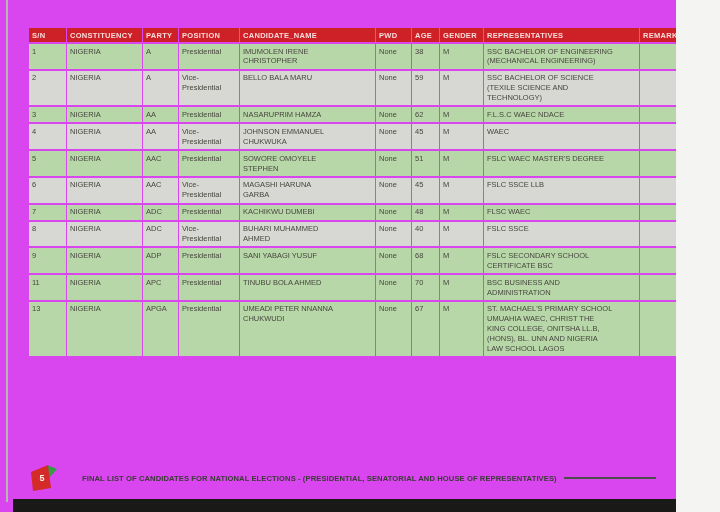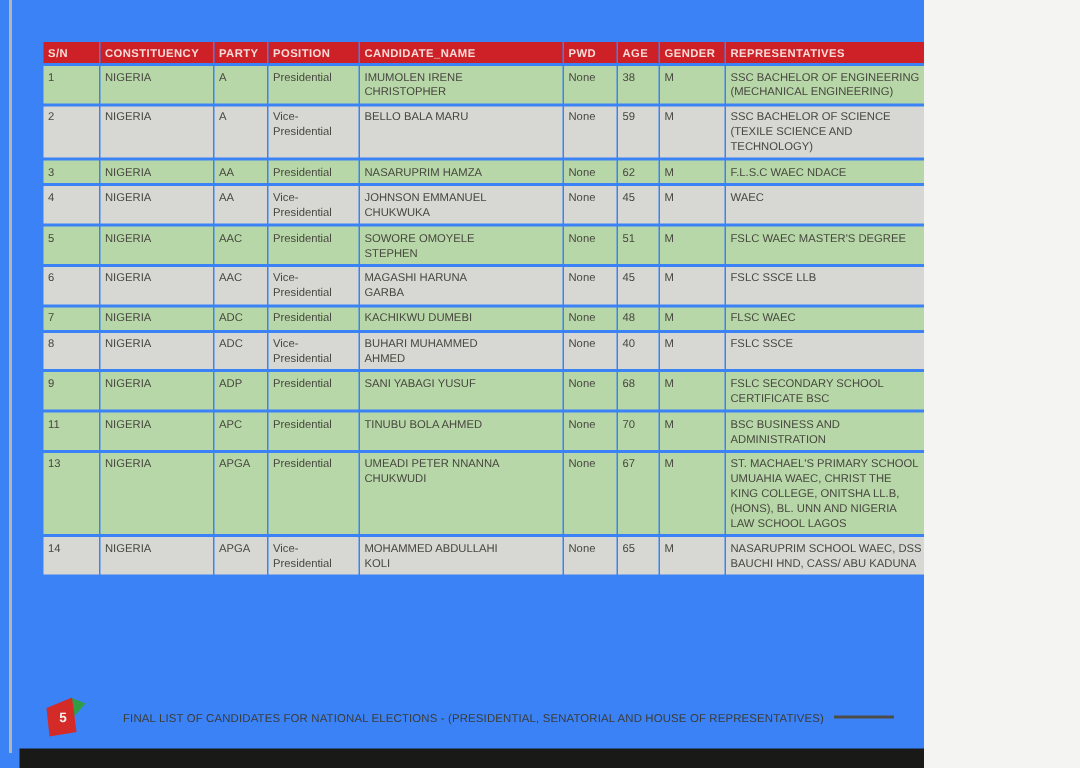--- a/index.html
+++ b/index.html
@@ -3,22 +3,22 @@
 <meta charset="utf-8">
 <style>
   html,body { margin:0; padding:0; }
   body {
     width:720px; height:512px;
     background:#f4f4f2;
     font-family:"Liberation Sans", sans-serif;
     overflow:hidden;
   }
   .photo {
-    position:relative; width:616px; height:512px;
-    background:#3b82f6; overflow:hidden;
+    position:relative; width:676px; height:512px;
+    background:#d946ef; overflow:hidden;
   }
   .left-edge {
     position:absolute; left:6px; top:0; width:2px; height:502px;
     background:#b6b6b2;
   }
   .bottom-edge {
     position:absolute; left:13px; right:0; bottom:0; height:13px;
     background:#191917;
   }
   table.candidates {
@@ -46,21 +46,21 @@
   }
   .marker {
     position:relative; width:27px; height:28px; flex:0 0 auto;
     margin-right:11px;
   }
   .marker .num {
     position:absolute; left:6px; top:9px; width:12px;
     color:#fdf3f2; font-size:9px; font-weight:bold; text-align:center;
   }
   .footer-text {
-    font-size:7.6px; font-weight:normal; color:#3b3b37;
+    font-size:7.6px; font-weight:bold; color:#3b3b37;
     letter-spacing:0.1px; white-space:nowrap;padding-left:14px;
   }
   .footer-line {
     flex:1; height:2px; background:#4c4c48; margin-left:7px;
   }
 </style>
 </head>
 <body>
 
 <div class="photo">
@@ -238,35 +238,20 @@
           <td>None</td>
           <td>67</td>
           <td>M</td>
           <td>ST. MACHAEL'S PRIMARY SCHOOL
 UMUAHIA WAEC, CHRIST THE
 KING COLLEGE, ONITSHA LL.B,
 (HONS), BL. UNN AND NIGERIA
 LAW SCHOOL LAGOS</td>
           <td></td>
         </tr>
-        <tr class="gray">
-          <td>14</td>
-          <td>NIGERIA</td>
-          <td>APGA</td>
-          <td>Vice-
-Presidential</td>
-          <td>MOHAMMED ABDULLAHI
-KOLI</td>
-          <td>None</td>
-          <td>65</td>
-          <td>M</td>
-          <td>NASARUPRIM SCHOOL WAEC, DSS
-BAUCHI HND, CASS/ ABU KADUNA</td>
-          <td></td>
-        </tr>
       </tbody>
   </table>
 
   <div class="footer">
     <div class="marker">
       <svg width="27" height="28" viewBox="0 0 27 28">
         <polygon points="17,1 27,5 19,14" fill="#2f9e45"></polygon>
         <polygon points="1,8 18,1 21,24 3,27" fill="#d42a28"></polygon>
       </svg>
       <span class="num">5</span>

